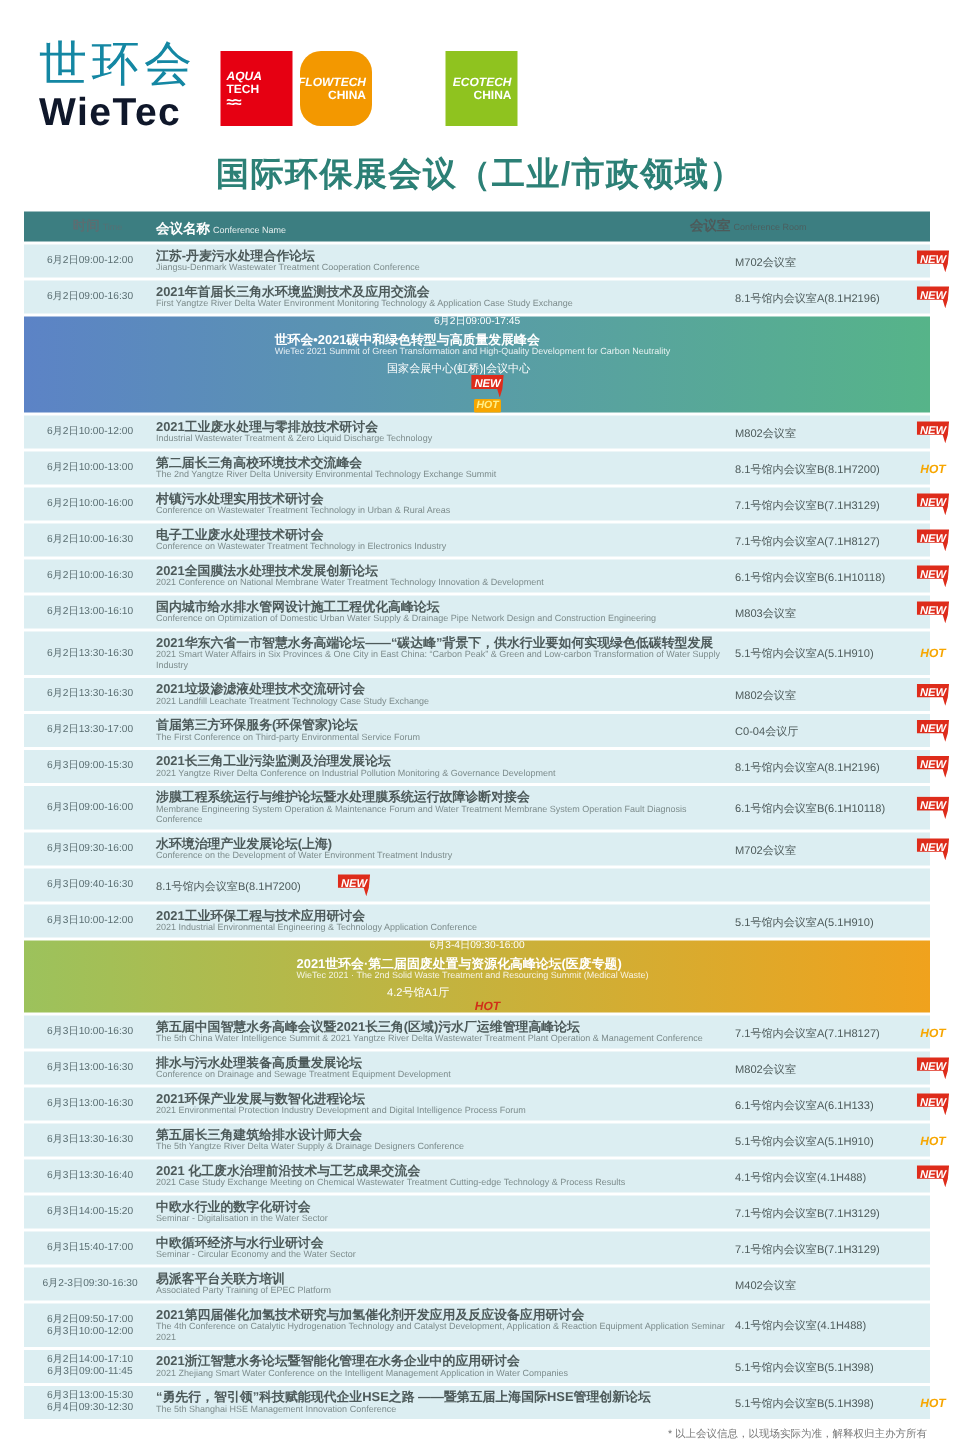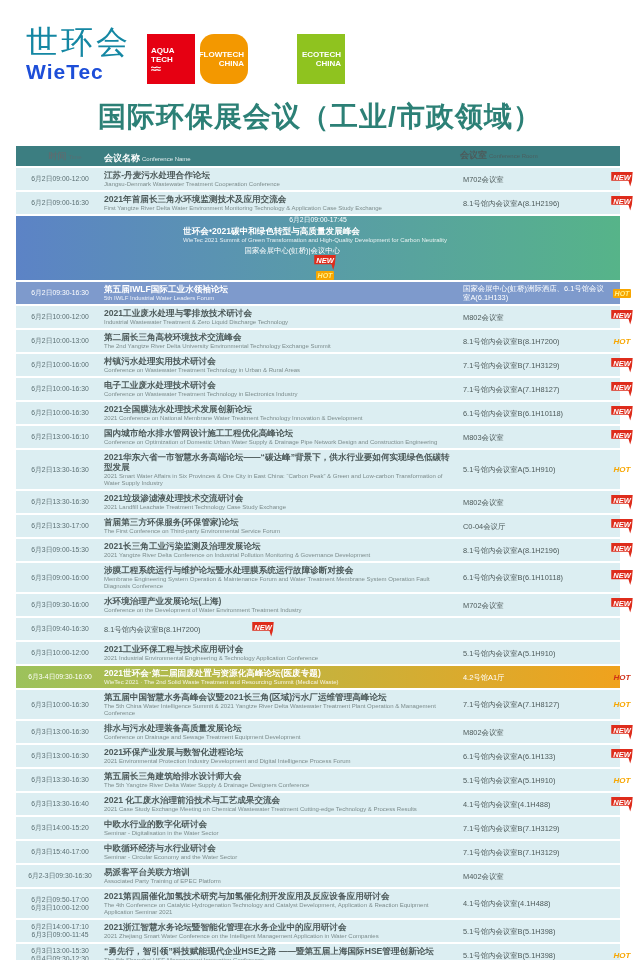--- a/index.html
+++ b/index.html
@@ -2,55 +2,55 @@
 <html><head>
 <meta charset="utf-8">
 <style>
   html,body{margin:0;padding:0;}
   body{width:640px;height:960px;background:#ffffff;font-family:"Liberation Sans",sans-serif;overflow:hidden;position:relative;}
 
   
   .hdr{padding:26px 0 0 26px;display:flex;align-items:flex-start;}
   .brand{line-height:1;}
   .brand .cn{font-size:32px;font-weight:normal;color:#1487a3;letter-spacing:3px;}
-  .brand .en{font-size:21px;font-weight:bold;color:#1d4ed8;margin-top:3px;letter-spacing:1px;}
+  .brand .en{font-size:26px;font-weight:bold;color:#0f172a;margin-top:3px;letter-spacing:1px;}
   .sqs{display:flex;gap:5px;margin-left:16px;margin-top:8px;}
   .sq{width:48px;height:50px;color:#fff;font-weight:bold;display:flex;flex-direction:column;justify-content:center;padding:0 4px;box-sizing:border-box;}
-  .sq .l1{font-size:8px;line-height:9px;}
+  .sq .l1{font-size:8px;line-height:9px;font-style:italic;}
   .sq .l2{font-size:8px;line-height:9px;}
   .sq .wv{font-size:10px;line-height:9px;letter-spacing:-1px;}
   .sq.aqua{background:#e60012;}
   .sq.flow{background:#f39800;align-items:flex-end;text-align:right;border-radius:14px;}
   .sq.eco{background:#8fc31f;align-items:flex-end;text-align:right;margin-left:44px;}
-  .title{ text-align:center;color:#2c8076;font-size:28px;font-weight:bold;margin-top:14px;letter-spacing:1px;}
+  .title{ text-align:center;color:#2c8076;font-size:22px;font-weight:bold;margin-top:14px;letter-spacing:1px;}
 
   
   .table{margin:10px 20px 0 16px;}
   .thead{display:flex;align-items:center;background:#3c7e81;color:#ffffff;height:20px;}
   .thead .c-time{width:88px;padding-left:10px;box-sizing:border-box;}
   .thead .c-name{flex:1;}
   .thead .c-room{width:150px;}
   .thead .c-badge{width:24px;}
   .thead b{font-size:9px;}
   .thead i{font-style:normal;font-size:6px;opacity:.85;margin-left:2px;}
 
   .trow{display:flex;align-items:center;background:#dceef2;margin-top:2px;min-height:22px;position:relative;}
   .c-time{width:88px;text-align:center;font-size:6.8px;color:#5a6e72;line-height:8px;flex-shrink:0;}
   .c-name{flex:1;padding:2px 6px 2px 0;}
   .c-name .cn{font-size:8.6px;color:#4d5a5a;line-height:10px;font-weight:bold;}
   .c-name .en{font-size:6px;color:#7d8c8c;line-height:7px;margin-top:1px;}
-  .c-room{width:147px;font-size:7.4px;color:#4d5a5a;line-height:9px;flex-shrink:0;padding-right:2px;box-sizing:border-box;}
+  .c-room{width:120px;font-size:7.4px;color:#4d5a5a;line-height:9px;flex-shrink:0;padding-right:2px;box-sizing:border-box;}
   .c-badge{width:24px;margin-right:-14px;display:flex;flex-direction:column;align-items:center;gap:1px;flex-shrink:0;z-index:2;}
 
   .badge-new{background:#de2c1b;color:#fff;font-style:italic;font-weight:bold;font-size:7.5px;line-height:9px;padding:1px 2px 5px 2px;clip-path:polygon(0 0,100% 0,96% 62%,88% 100%,80% 62%,0 62%);}
   .badge-hot{color:#f7a600;font-style:italic;font-weight:bold;font-size:8px;line-height:9px;}
 
   .hl-bluegreen{background:linear-gradient(90deg,#5c83c6,#56b489);flex-direction:column;}
   .hl-blue{background:#7e9acc;}
-  .hl-greenorange{background:linear-gradient(90deg,#9cc25c,#f0a21d);}
+  .hl-greenorange{background:linear-gradient(90deg,#9cc25c,#f0a21d);flex-direction:column;}
   .hl-bluegreen .cn,.hl-blue .cn,.hl-greenorange .cn,
   .hl-bluegreen .c-room,.hl-blue .c-room,.hl-greenorange .c-room,
   .hl-bluegreen .c-time,.hl-blue .c-time,.hl-greenorange .c-time{color:#ffffff;}
   .hl-bluegreen .en,.hl-blue .en,.hl-greenorange .en{color:rgba(255,255,255,.85);}
   .hl-bluegreen .badge-hot,.hl-blue .badge-hot{background:#f7a600;color:#ffef8a;padding:0 2px;font-size:7px;border-radius:1px;}
   .hl-greenorange .badge-hot{color:#d03018;}
 
   .footnote{text-align:right;font-size:7px;color:#777;margin:5px 22px 0 0;}
 
   
@@ -123,33 +123,20 @@
         <div class="c-time">
           <div>6月2日09:00-17:45</div>
         </div>
         <div class="c-name">
           <div class="cn">世环会•2021碳中和绿色转型与高质量发展峰会</div>
           <div class="en">WieTec 2021 Summit of Green Transformation and High-Quality Development for Carbon Neutrality</div>
         </div>
         <div class="c-room">国家会展中心(虹桥)|会议中心</div>
         <div class="c-badge">
           <span class="badge-new">NEW</span>
-          <span class="badge-hot">HOT</span>
-        </div>
-      </div>
-      <div class="trow hl-blue">
-        <div class="c-time">
-          <div>6月2日09:30-16:30</div>
-        </div>
-        <div class="c-name">
-          <div class="cn">第五届IWLF国际工业水领袖论坛</div>
-          <div class="en">5th IWLF Industrial Water Leaders Forum</div>
-        </div>
-        <div class="c-room">国家会展中心(虹桥)洲际酒店、6.1号馆会议室A(6.1H133)</div>
-        <div class="c-badge">
           <span class="badge-hot">HOT</span>
         </div>
       </div>
       <div class="trow">
         <div class="c-time">
           <div>6月2日10:00-12:00</div>
         </div>
         <div class="c-name">
           <div class="cn">2021工业废水处理与零排放技术研讨会</div>
           <div class="en">Industrial Wastewater Treatment &amp; Zero Liquid Discharge Technology</div>

